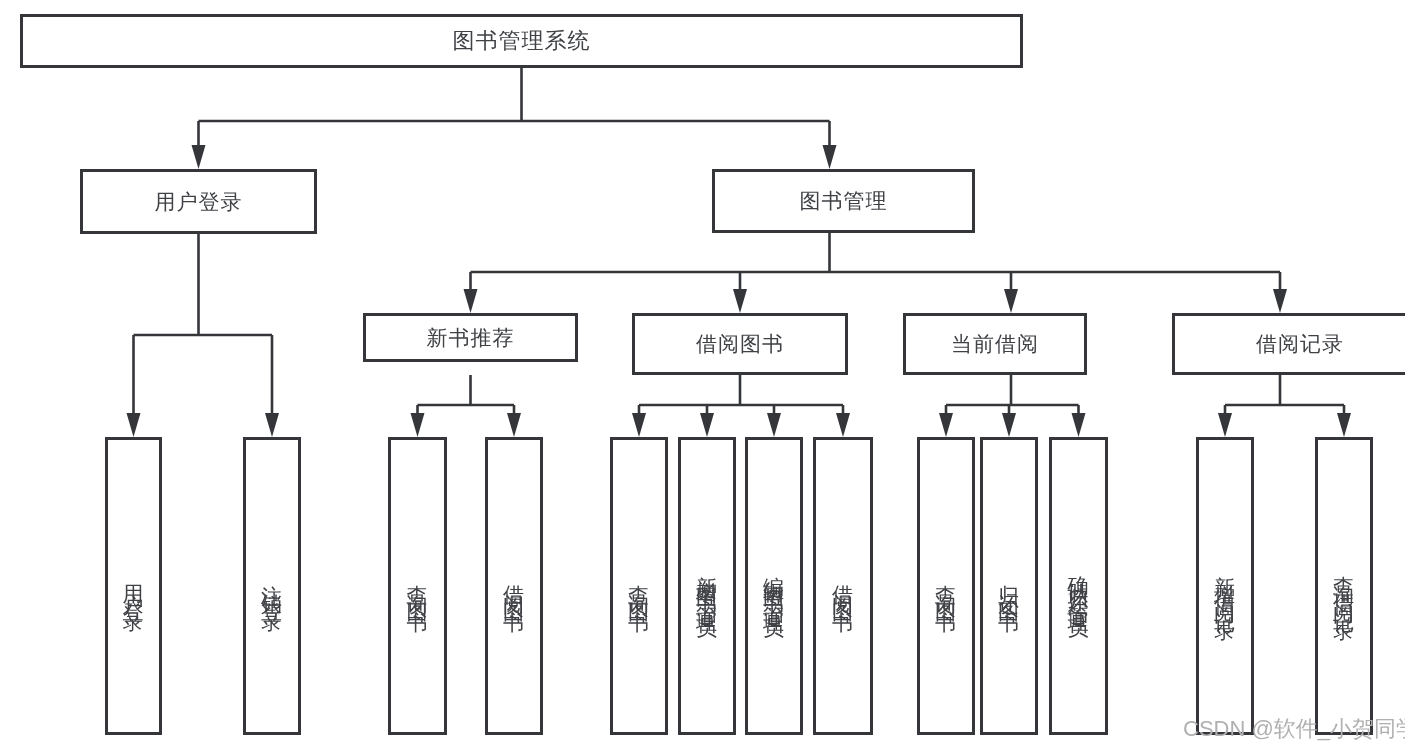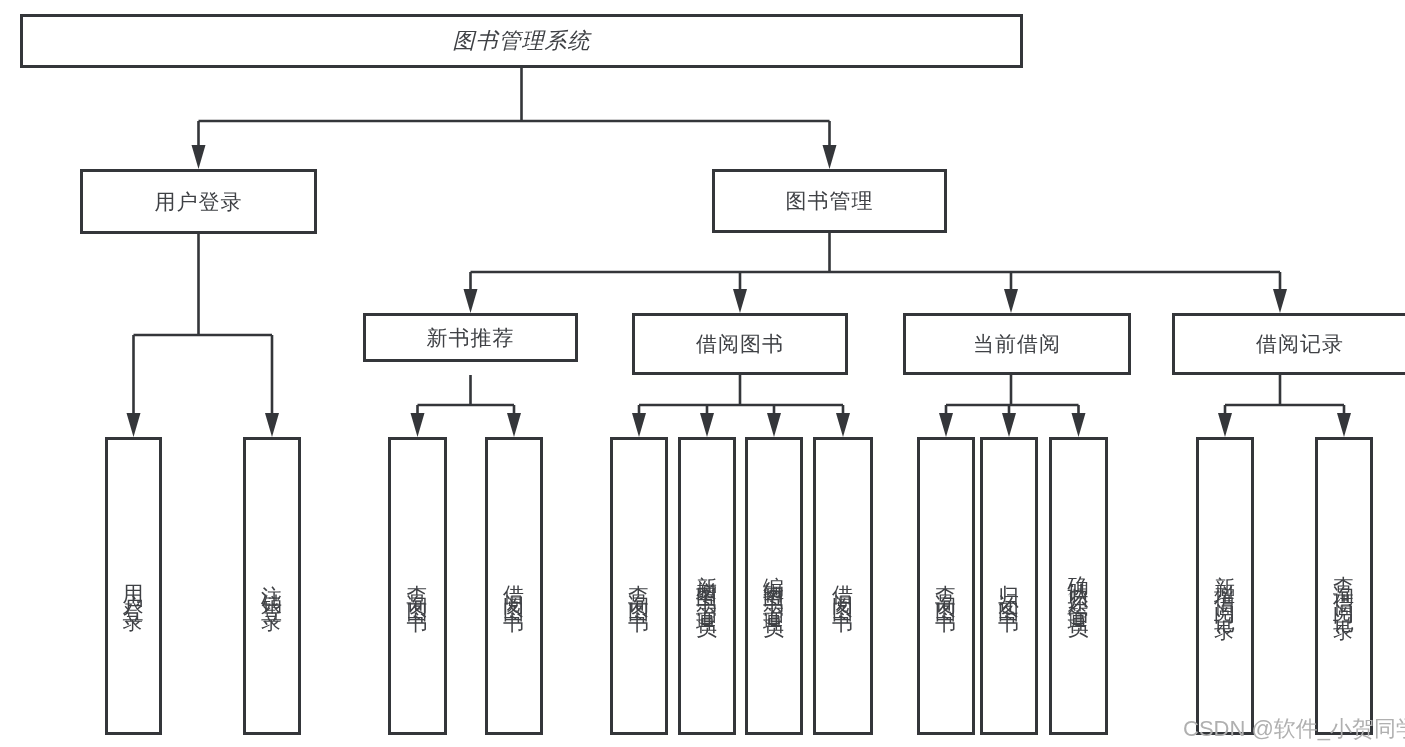--- a/index.html
+++ b/index.html
@@ -24,21 +24,21 @@
   #connectors polygon{fill:var(--line);}
   .node{
     position:absolute;
     box-sizing:border-box;
     border:3px solid var(--line);
     background:var(--box-fill);
     display:flex;align-items:center;justify-content:center;
     z-index:1;
   }
   .lvl{font-size:21px;letter-spacing:1px;}
-  .root-box{font-size:22px;letter-spacing:1px;font-style:italic;}
+  .root-box{font-size:22px;letter-spacing:1px;}
   .leaf{top:437px;height:298px;}
   .leaf-label{
     writing-mode:vertical-rl;
     text-orientation:mixed;
     font-size:21px;
     line-height:1;
     letter-spacing:9px;
   }
   .leaf-label.long{letter-spacing:6px;}
   #watermark{
@@ -78,31 +78,31 @@
       <polygon points="1337,413 1351,413 1344,437"></polygon>
     </svg>
 
   <div class="node root-box" style="left:20px;top:14px;width:1003px;height:54px">
     <span>图书管理系统</span>
   </div>
 
   <div class="node lvl" style="left:80px;top:169px;width:237px;height:65px">
     <span>用户登录</span>
   </div>
-  <div class="node lvl" style="left:712px;top:169px;width:235px;height:64px">
+  <div class="node lvl" style="left:712px;top:169px;width:263px;height:64px">
     <span>图书管理</span>
   </div>
 
   <div class="node lvl" style="left:363px;top:313px;width:215px;height:49px">
     <span>新书推荐</span>
   </div>
   <div class="node lvl" style="left:632px;top:313px;width:216px;height:62px">
     <span>借阅图书</span>
   </div>
-  <div class="node lvl" style="left:903px;top:313px;width:228px;height:62px">
+  <div class="node lvl" style="left:903px;top:313px;width:184px;height:62px">
     <span>当前借阅</span>
   </div>
   <div class="node lvl" style="left:1172px;top:313px;width:256px;height:62px">
     <span>借阅记录</span>
   </div>
 
   <div class="node leaf" style="left:105px;width:57px">
     <span class="leaf-label">用户登录</span>
   </div>
   <div class="node leaf" style="left:243px;width:58px">

